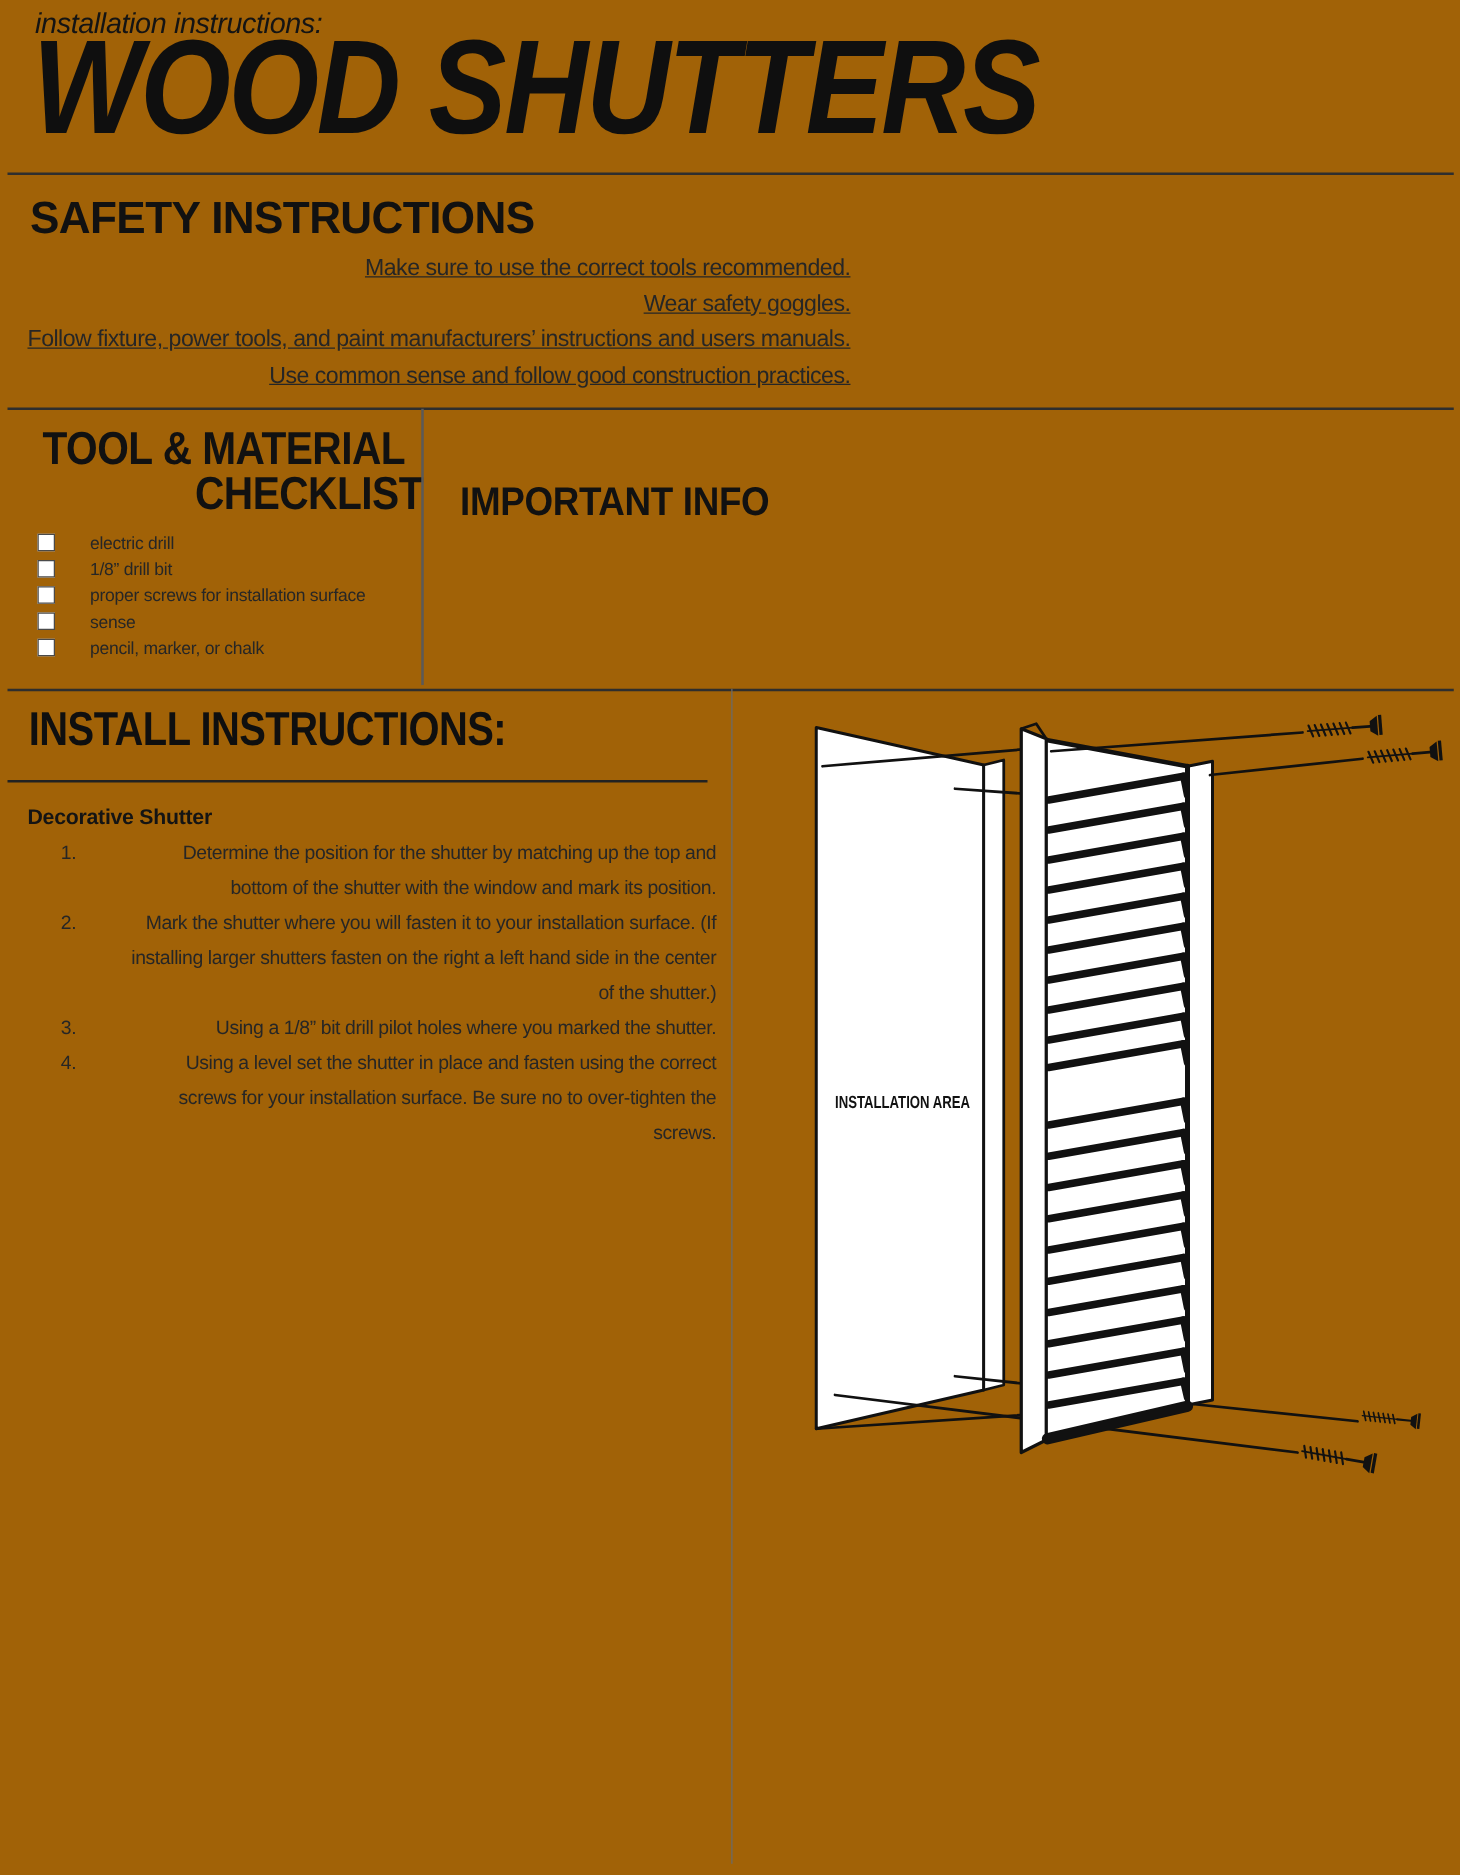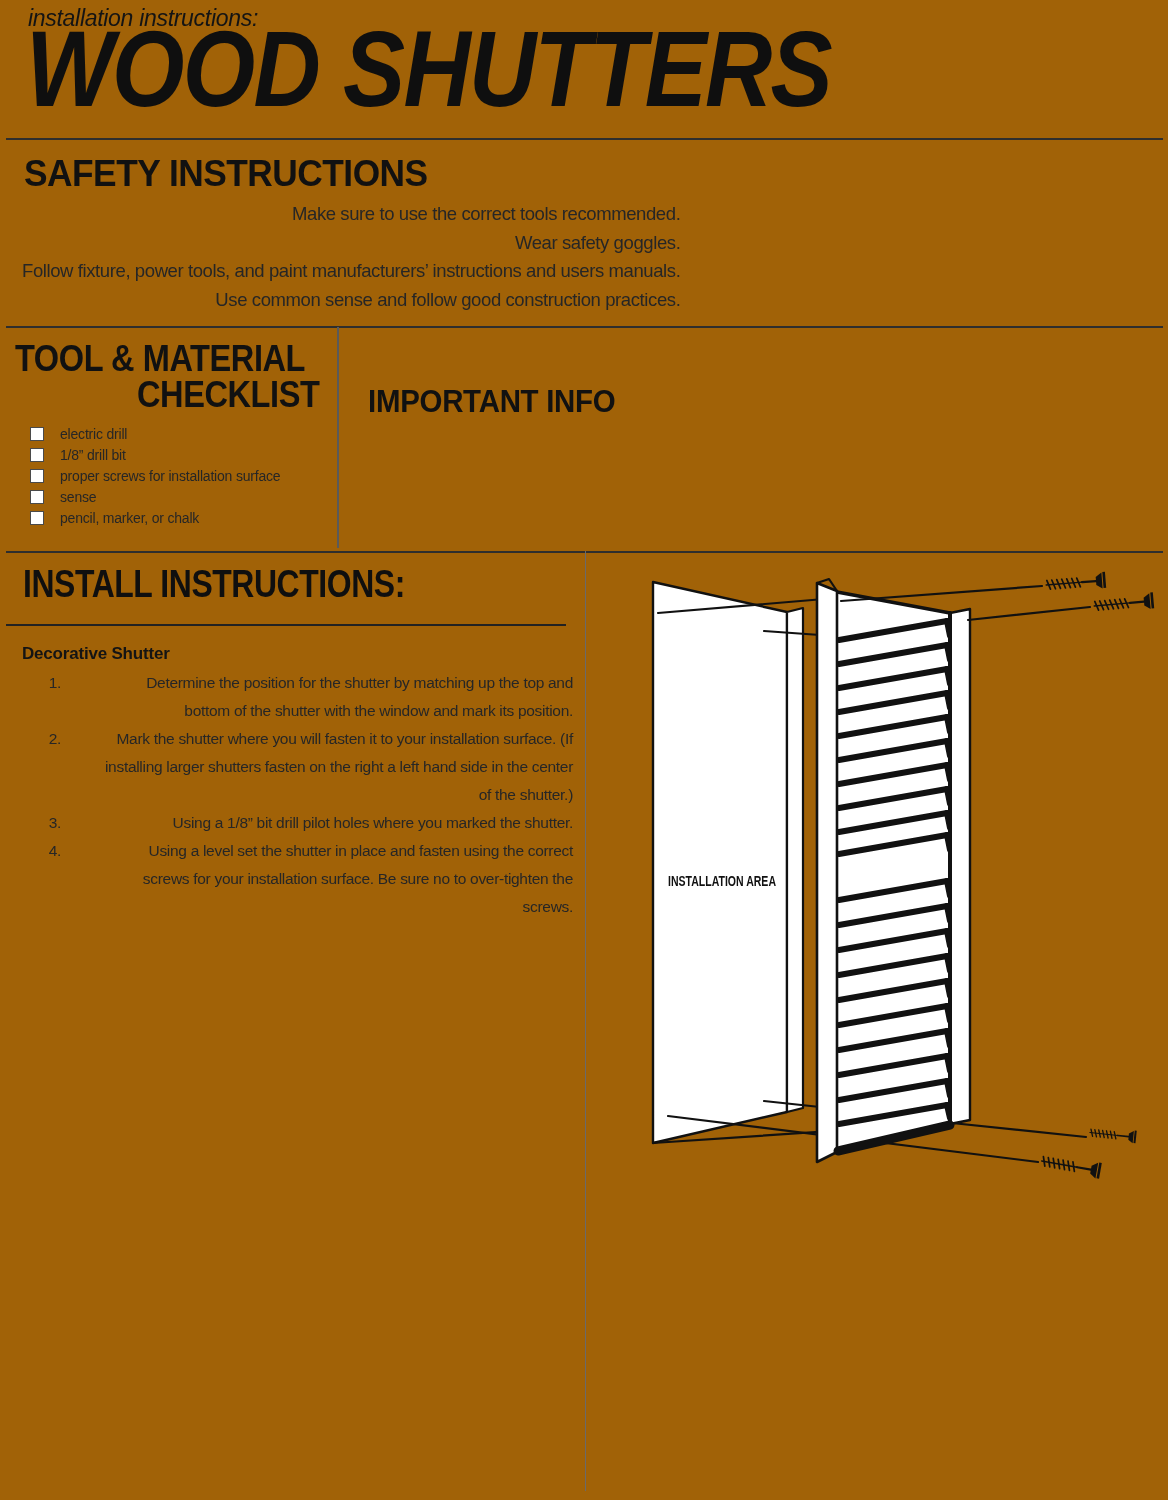--- a/index.html
+++ b/index.html
@@ -8,27 +8,27 @@
     font-family:"Liberation Sans","DejaVu Sans",sans-serif;color:#1b1b1b;text-align:right;
   }
   .abs{position:absolute;}
   .cond{display:inline-block;transform-origin:0 0;white-space:nowrap;}
   
   .kicker{left:28px;top:5px;font-size:23px;font-style:italic;font-weight:500;letter-spacing:-0.3px;color:#141414;}
   .title{left:26px;top:13px;font-size:107px;font-weight:700;letter-spacing:-2px;line-height:1.05;color:#0f0f0f;font-style:italic;}
   .title .cond{transform:scaleX(0.87);}
   .h-safety{left:24px;top:153px;font-size:36px;font-weight:700;letter-spacing:-0.5px;color:#111;}
   .h-safety .cond{transform:scaleX(0.98);}
-  .safety-body{left:22px;top:200px;font-size:18.5px;line-height:28.6px;letter-spacing:-0.4px;color:#262626;}
-  .h-tool{left:15px;top:341px;font-size:37px;font-weight:700;line-height:36px;letter-spacing:-0.5px;color:#111;}
+  .safety-body{left:22px;top:200px;font-size:18.5px;line-height:28.6px;letter-spacing:-0.4px;color:#262626;text-decoration:underline;}
+  .h-tool{left:34px;top:341px;font-size:37px;font-weight:700;line-height:36px;letter-spacing:-0.5px;color:#111;}
   .h-tool .cond{transform:scaleX(0.88);}
   .check-list{left:30px;top:424px;}
   .check-row{display:flex;align-items:center;height:20.8px;}
   .check-box{width:12px;height:12px;border:1.6px solid #4a4a4a;background:#fff;flex:0 0 auto;}
-  .check-label{margin-left:16px;font-size:14px;letter-spacing:-0.2px;color:#262626;white-space:nowrap;}
+  .check-label{margin-left:28px;font-size:14px;letter-spacing:-0.2px;color:#262626;white-space:nowrap;}
   .h-info{left:368px;top:383px;font-size:32px;font-weight:700;letter-spacing:-0.3px;color:#111;}
   .h-info .cond{transform:scaleX(0.92);}
   .bullet-row{position:absolute;left:372px;display:flex;align-items:flex-start;}
   .bullet-dot{width:5px;height:5px;border-radius:50%;background:#222;margin-top:9px;flex:0 0 auto;}
   .bullet-text{margin-left:27px;font-size:19.5px;letter-spacing:-0.2px;color:#242424;white-space:nowrap;}
   .h-install{left:23px;top:563px;font-size:38px;font-weight:700;letter-spacing:-0.5px;color:#0f0f0f;}
   .h-install .cond{transform:scaleX(0.84);}
   .sub-install{left:22px;top:644px;font-size:17px;font-weight:700;letter-spacing:-0.2px;color:#141414;}
   .steps{left:21px;top:669px;width:552px;}
   .step{display:flex;font-size:15.5px;line-height:28px;letter-spacing:-0.3px;color:#262626;}

